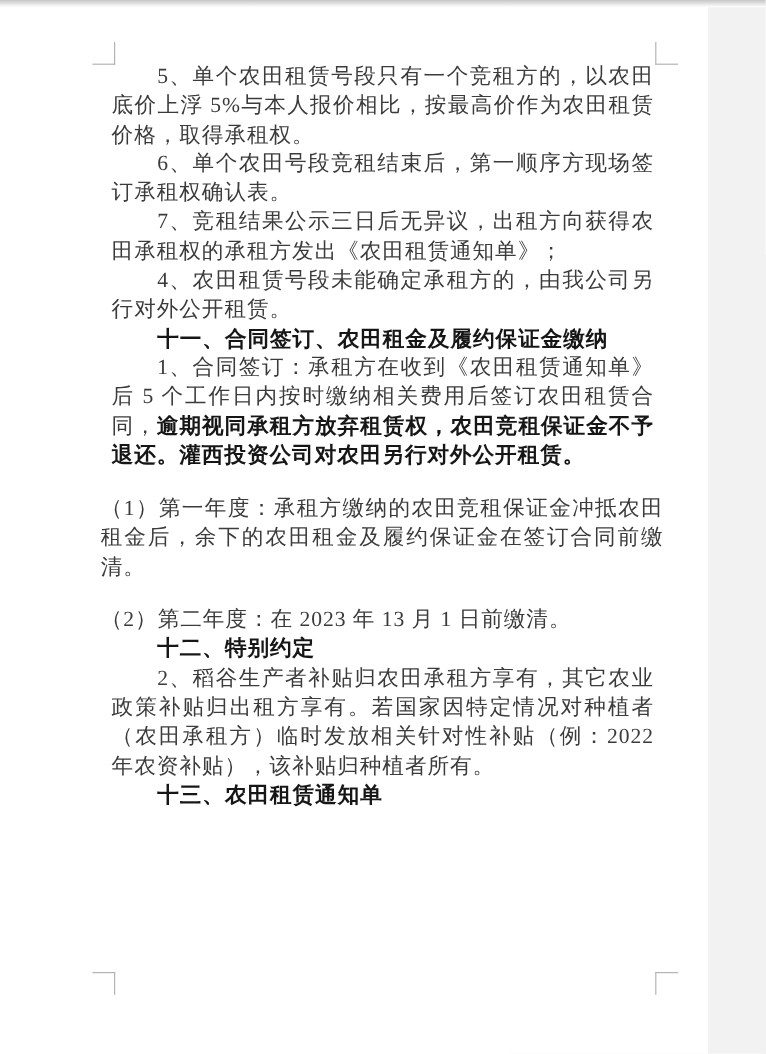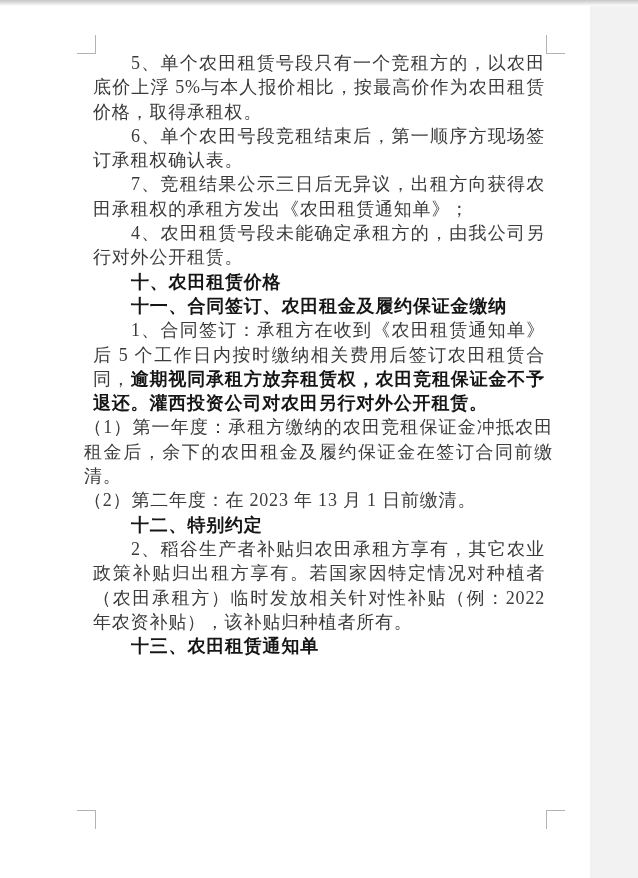--- a/index.html
+++ b/index.html
@@ -29,38 +29,37 @@
   .crop.tr{left:546px;top:35px;border-left:1px solid var(--mark-color);border-bottom:1px solid var(--mark-color);}
   .crop.bl{left:77px;top:810px;border-right:1px solid var(--mark-color);border-top:1px solid var(--mark-color);}
   .crop.br{left:546px;top:810px;border-left:1px solid var(--mark-color);border-top:1px solid var(--mark-color);}
   .text-area{
     position:absolute;left:93px;top:51px;width:452px;
     font-size:18px;line-height:24.3px;letter-spacing:0.8px;
     color:var(--text-color);
   }
   .para{margin:0;text-indent:38px;text-align:justify;}
   .para.heading{font-weight:bold;color:var(--bold-color);}
-  .para.sub{text-indent:0;margin-left:-9px;margin-right:-8px;}
+  .para.sub{text-indent:0;margin-left:-9px;margin-right:-8px;margin-top:20px;}
   .b{font-weight:bold;color:var(--bold-color);}
 </style>
 </head>
 <body>
 
 <div class="page">
   <div class="top-edge"></div>
   <div class="crop tl"></div>
   <div class="crop tr"></div>
   <div class="crop bl"></div>
   <div class="crop br"></div>
   <div class="text-area">
       <p class="para body"><span>5、单个农田租赁号段只有一个竞租方的，以农田底价上浮 5%与本人报价相比，按最高价作为农田租赁价格，取得承租权。</span></p>
       <p class="para body"><span>6、单个农田号段竞租结束后，第一顺序方现场签订承租权确认表。</span></p>
       <p class="para body"><span>7、竞租结果公示三日后无异议，出租方向获得农田承租权的承租方发出《农田租赁通知单》；</span></p>
       <p class="para body"><span>4、农田租赁号段未能确定承租方的，由我公司另行对外公开租赁。</span></p>
-      <p class="para heading"><span class="b">十、农田租赁价格</span></p>
       <p class="para heading"><span class="b">十一、合同签订、农田租金及履约保证金缴纳</span></p>
       <p class="para body"><span>1、合同签订：承租方在收到《农田租赁通知单》后 5 个工作日内按时缴纳相关费用后签订农田租赁合同，</span><span class="b">逾期视同承租方放弃租赁权，农田竞租保证金不予退还。灌西投资公司对农田另行对外公开租赁。</span></p>
       <p class="para sub"><span>（1）第一年度：承租方缴纳的农田竞租保证金冲抵农田租金后，余下的农田租金及履约保证金在签订合同前缴清。</span></p>
       <p class="para sub"><span>（2）第二年度：在 2023 年 13 月 1 日前缴清。</span></p>
       <p class="para heading"><span class="b">十二、特别约定</span></p>
       <p class="para body"><span>2、稻谷生产者补贴归农田承租方享有，其它农业政策补贴归出租方享有。若国家因特定情况对种植者（农田承租方）临时发放相关针对性补贴（例：2022 年农资补贴），该补贴归种植者所有。</span></p>
       <p class="para heading"><span class="b">十三、农田租赁通知单</span></p>
     </div>
 </div>
 

